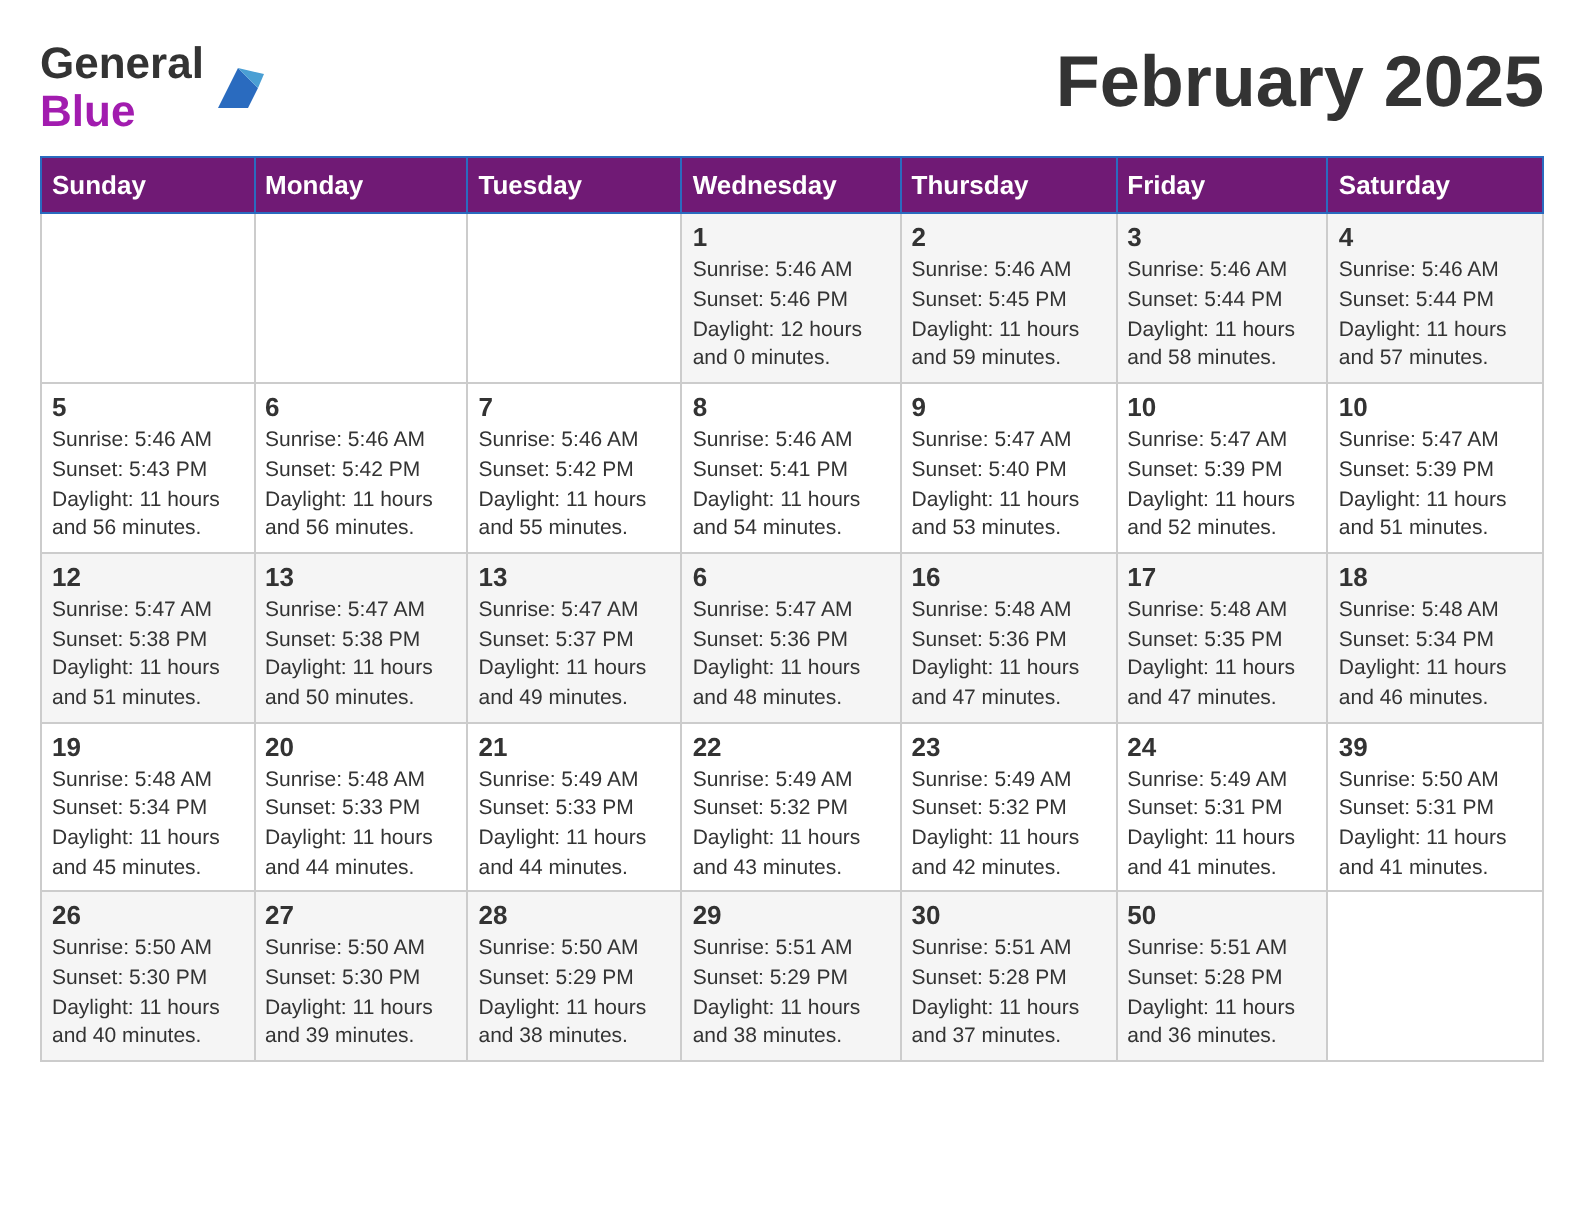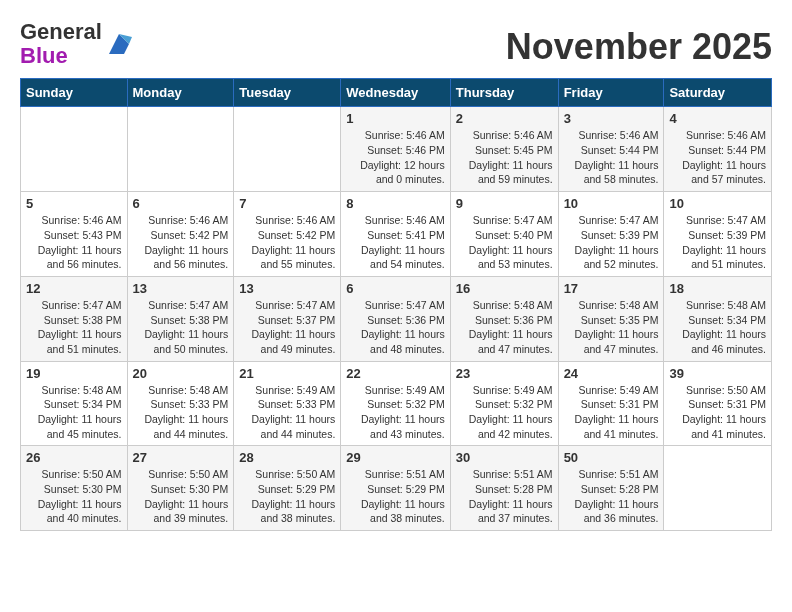--- a/index.html
+++ b/index.html
@@ -6,21 +6,21 @@
     body {
       font-family: Arial, sans-serif;
       background: #fff;
       width: 792px;
       min-height: 612px;
       padding: 20px;
     }
     .header {
       display: flex;
       justify-content: space-between;
-      align-items: flex-end;
+      align-items: flex-start;
       margin-bottom: 10px;
     }
     .logo {
       display: flex;
       align-items: center;
     }
     .logo-text {
       font-size: 22px;
       font-weight: bold;
       line-height: 1.1;
@@ -43,21 +43,21 @@
     .location {
       font-size: 16px;
       color: #555;
     }
     table {
       width: 100%;
       border-collapse: collapse;
       font-size: 11px;
     }
     thead th {
-      background-color: #0c4a6e;
+      background-color: #701a75;
       color: #fff;
       padding: 6px 5px;
       text-align: left;
       font-size: 13px;
       font-weight: bold;
       border: 1px solid #2a6bbf;
     }
     tbody td {
       border: 1px solid #ccc;
       vertical-align: top;
@@ -73,21 +73,20 @@
       font-size: 13px;
       font-weight: bold;
       color: #333;
       display: block;
       margin-bottom: 2px;
     }
     .day-detail {
       color: #333;
       font-size: 10.5px;
       line-height: 1.4;
-      text-align: right;
     }
     .empty-cell {
       background: #fff !important;
     }
   </style>
 </head>
 <body>
 
 <div class="header">
   <div class="logo">
@@ -96,21 +95,21 @@
         <span class="general">General</span><br>
         <span class="blue">Blue</span>
       </div>
     </div>
     <svg class="logo-icon" viewBox="0 0 30 30">
       <polygon points="5,25 15,5 25,15 20,25" fill="#2a6bbf"></polygon>
       <polygon points="15,5 25,15 28,8" fill="#4a9fd4"></polygon>
     </svg>
   </div>
   <div class="title-area">
-    <div class="month-title">November 2025</div>
+    <div class="month-title">February 2025</div>
   </div>
 </div>
 
 <table>
   <thead>
     <tr>
     <th>Sunday</th>
         <th>Monday</th>
         <th>Tuesday</th>
         <th>Wednesday</th>

